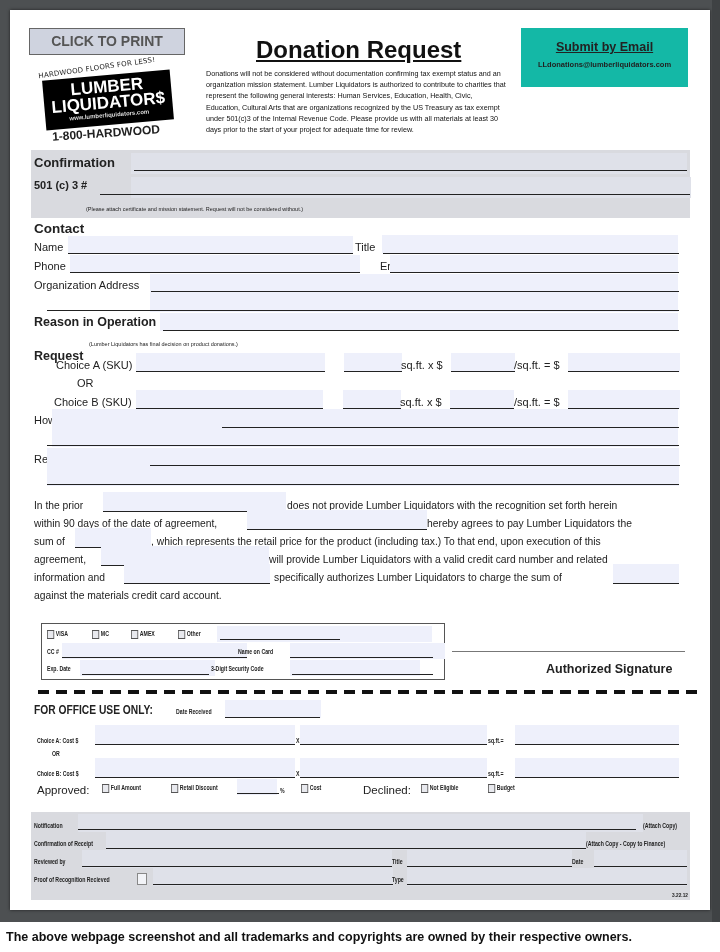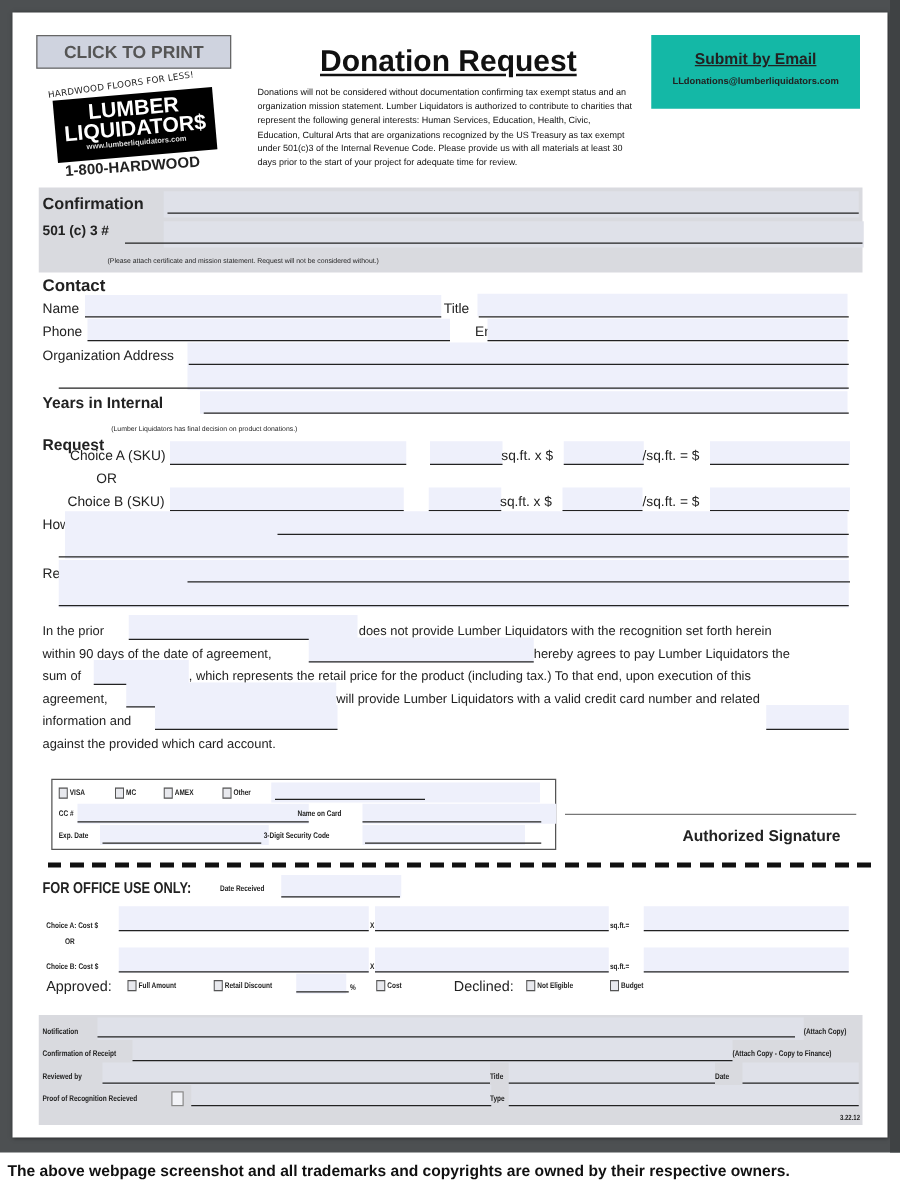--- a/index.html
+++ b/index.html
@@ -91,21 +91,21 @@
     <div class="line" style="left:60px;top:262px;width:290px;"></div>
     <div class="abs lbl" style="left:370px;top:250px;">Email</div>
     <div class="fill" style="left:380px;top:245px;width:288px;height:18px;"></div>
     <div class="line" style="left:380px;top:262px;width:289px;"></div>
 
     <div class="abs lbl" style="left:24px;top:269px;">Organization Address</div>
     <div class="fill" style="left:140px;top:264px;width:528px;height:38px;"></div>
     <div class="line" style="left:141px;top:281px;width:528px;"></div>
     <div class="line" style="left:37px;top:300px;width:632px;"></div>
 
-    <div class="abs lbl-b" style="left:24px;top:305px;">Years in Internal</div>
+    <div class="abs lbl-b" style="left:24px;top:305px;">Reason in Operation</div>
     <div class="fill" style="left:150px;top:303px;width:518px;height:18px;"></div>
     <div class="line" style="left:153px;top:320px;width:516px;"></div>
 
     <div class="abs lbl-b" style="left:24px;top:324px;margin-top:15px;">Request</div>
     <div class="abs note" style="left:79px;top:331px;">(Lumber Liquidators has final decision on product donations.)</div>
 
     <div class="abs lbl" style="left:46px;top:349px;">Choice A (SKU)</div>
     <div class="fill" style="left:126px;top:343px;width:189px;height:19px;"></div>
     <div class="line" style="left:126px;top:361px;width:189px;"></div>
     <div class="fill" style="left:334px;top:343px;width:58px;height:19px;"></div>
@@ -157,24 +157,25 @@
     <div class="abs para" style="left:141px;top:526px;">, which represents the retail price for the product (including tax.) To that end, upon execution of this</div>
 
     <div class="abs para" style="left:24px;top:544px;">agreement,</div>
     <div class="fill" style="left:91px;top:536px;width:168px;height:20px;"></div>
     <div class="line" style="left:91px;top:555px;width:168px;"></div>
     <div class="abs para" style="left:259px;top:544px;">will provide Lumber Liquidators with a valid credit card number and related</div>
 
     <div class="abs para" style="left:24px;top:562px;">information and</div>
     <div class="fill" style="left:114px;top:554px;width:146px;height:20px;"></div>
     <div class="line" style="left:114px;top:573px;width:146px;"></div>
+    <div class="abs para" style="left:264px;top:562px;">specifically authorizes Lumber Liquidators to charge the sum of</div>
     <div class="fill" style="left:603px;top:554px;width:66px;height:20px;"></div>
     <div class="line" style="left:603px;top:573px;width:66px;"></div>
 
-    <div class="abs para" style="left:24px;top:580px;">against the provided which card account.</div>
+    <div class="abs para" style="left:24px;top:580px;">against the materials credit card account.</div>
 
     <div class="abs cc-box">
       <div class="abs cond" style="left:5px;top:6px;"><span class="cb"></span><span>VISA</span></div>
       <div class="abs cond" style="left:50px;top:6px;"><span class="cb"></span><span>MC</span></div>
       <div class="abs cond" style="left:89px;top:6px;"><span class="cb"></span><span>AMEX</span></div>
       <div class="abs cond" style="left:136px;top:6px;"><span class="cb"></span><span>Other</span></div>
       <div class="fill" style="left:175px;top:2px;width:215px;height:16px;"></div>
       <div class="line" style="left:178px;top:15px;width:120px;"></div>
 
       <div class="abs cond" style="left:5px;top:24px;">CC #</div>

